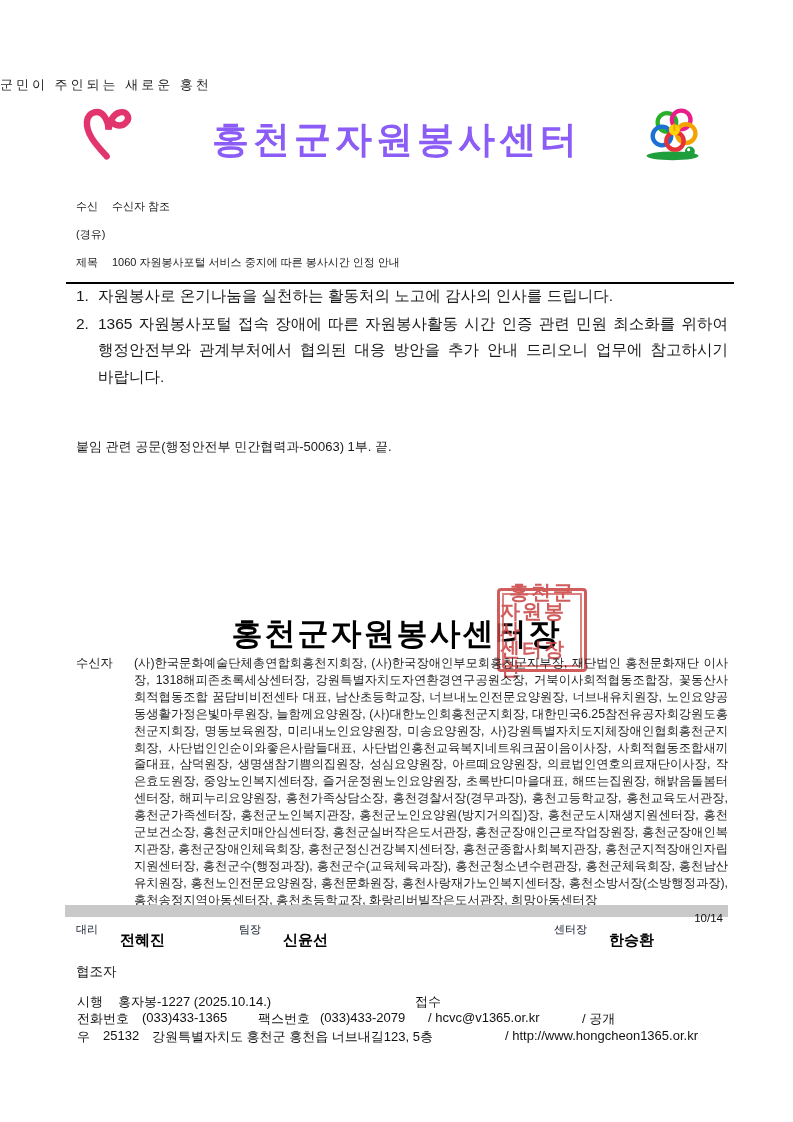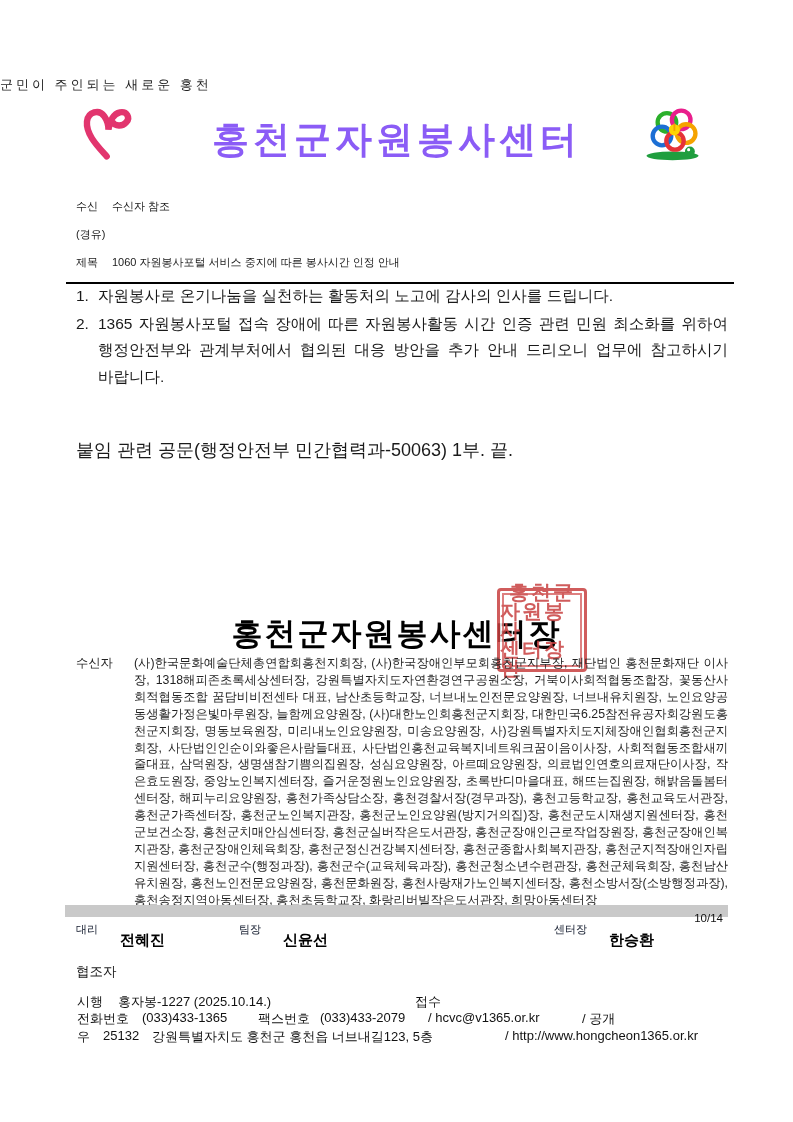--- a/index.html
+++ b/index.html
@@ -22,21 +22,21 @@
   .dochead{position:absolute;left:76px;top:192px;width:648px;font-size:11px;line-height:28px;}
   .dochead .row{white-space:nowrap;}
   .lbl{margin-right:14px;}
   .subject-rule{border-top:2.5px solid #000;margin-top:6px;margin-left:-10px;width:668px;}
 
   
   .docbody{position:absolute;left:76px;top:283px;width:652px;font-size:15.5px;line-height:26.5px;}
   .item{display:flex;margin-bottom:1px;}
   .item .num{width:22px;flex:none;}
   .item .txt{flex:1;text-align:justify;word-break:keep-all;}
-  .attachment{position:absolute;left:76px;top:438px;width:652px;font-size:18px;}
+  .attachment{position:absolute;left:76px;top:438px;width:652px;font-size:13px;}
 
   
   .sign-title{position:absolute;top:613px;left:0;width:100%;text-align:center;
     font-size:31px;font-weight:800;letter-spacing:2px;color:#000;}
   .stamp{position:absolute;left:497px;top:588px;width:84px;height:78px;
     border:3px solid #c84040;border-radius:4px;
     box-shadow:inset 0 0 0 2px #fff, inset 0 0 0 4px #d96a6a;
     color:#c84040;font-family:"DejaVu Serif","Liberation Serif",serif;font-weight:bold;
     display:flex;flex-direction:column;align-items:center;justify-content:center;
     font-size:20px;line-height:19px;letter-spacing:2px;opacity:.85;}

